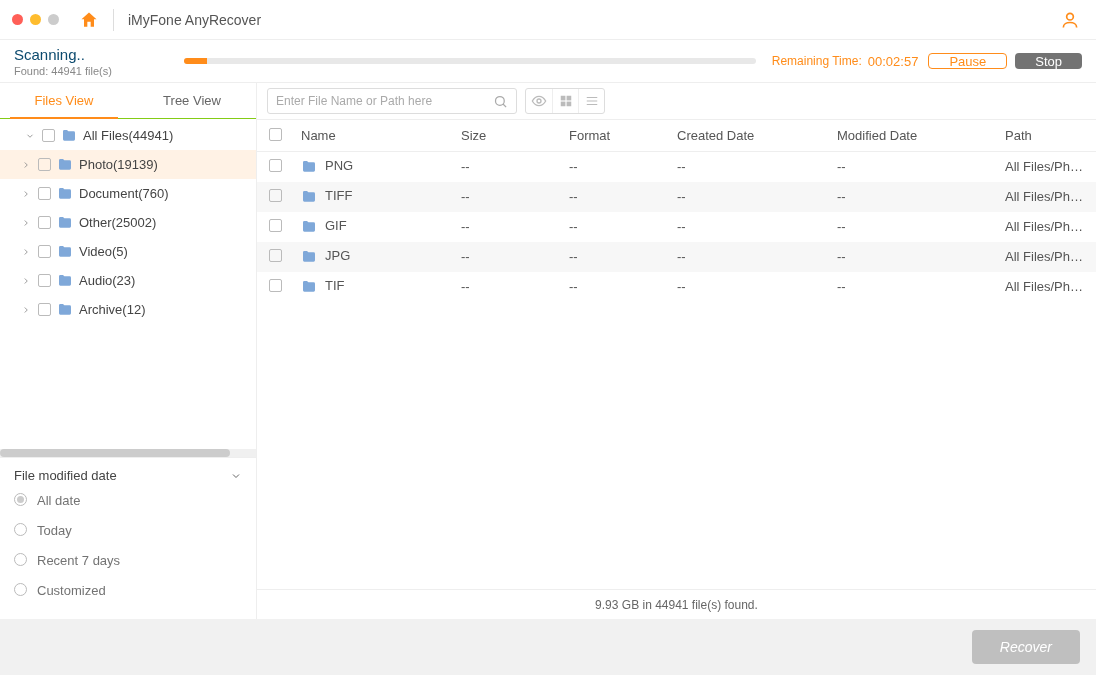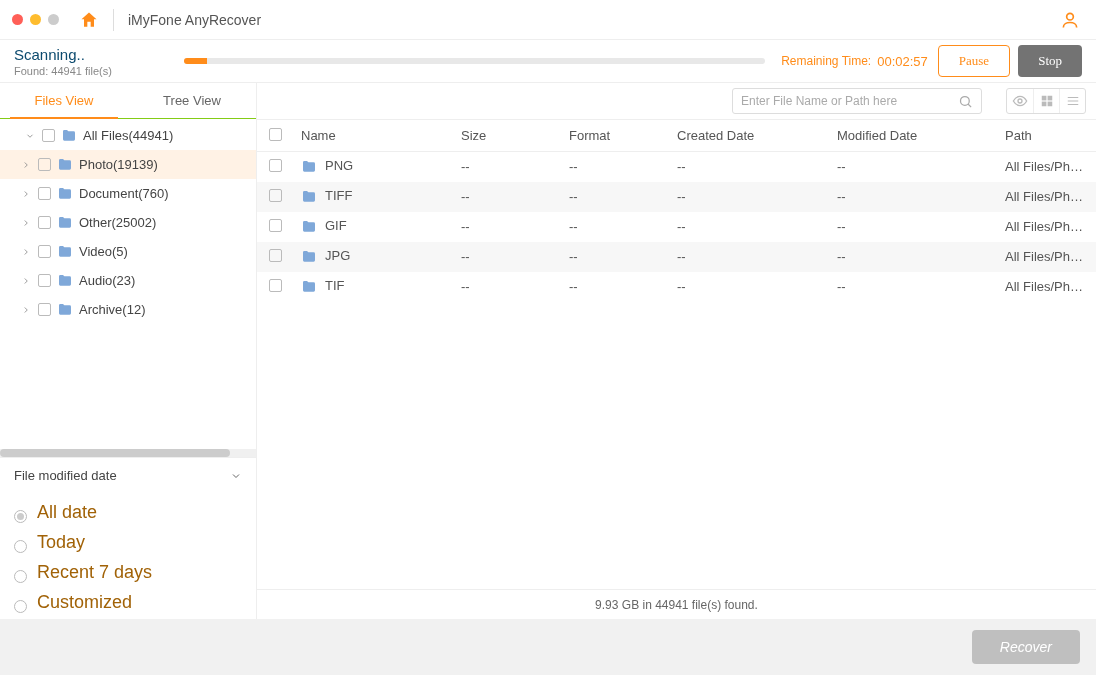--- a/index.html
+++ b/index.html
@@ -19,21 +19,21 @@
 
 
 .progress-row { height: 42px; display: flex; align-items: center; padding: 0 14px; }
 .progress-left { display: flex; flex-direction: column; width: 160px; }
 .status-text { font-size: 15px; color: #0c4a6e; }
 .found-text { font-size: 11px; color: #888; margin-top: 2px; }
 .progress-bar { flex: 1; height: 6px; background: #e8e8e8; border-radius: 3px; position: relative; overflow: hidden; margin: 0 10px; }
 .progress-fill { position: absolute; left: 0; top: 0; bottom: 0; width: 4%; background: #ff8c1a; }
 .remaining-label { color: #ff8c1a; font-size: 12px; margin-left: 6px; }
 .remaining-time { color: #ff8c1a; font-size: 13px; margin-left: 6px; margin-right: 10px; }
-.btn { height: 32px; padding: 0 20px; border-radius: 4px; font-size: 13px; cursor: pointer; display: inline-flex; align-items: center; justify-content: center; border: none; font-family: Liberation Serif, serif; }
+.btn { height: 16px; padding: 0 20px; border-radius: 4px; font-size: 13px; cursor: pointer; display: inline-flex; align-items: center; justify-content: center; border: none; }
 .btn-outline { border: 1px solid #ff8c1a; color: #ff8c1a; background: #fff; margin-right: 8px; }
 .btn-primary { background: #737373; color: #fff; }
 
 
 .main { flex: 1; display: flex; border-top: 1px solid #eee; min-height: 0; }
 
 
 .sidebar { width: 257px; border-right: 1px solid #eee; display: flex; flex-direction: column; }
 .tabs { display: flex; height: 36px; border-bottom: 1px solid #84cc16; }
 .tab { flex: 1; display: flex; align-items: center; justify-content: center; font-size: 13px; color: #666; cursor: pointer; position: relative; }
@@ -45,27 +45,27 @@
 .tree-item.level1 { padding-left: 20px; }
 .tree-arrow { width: 12px; color: #888; font-size: 12px; display: inline-flex; justify-content: center; }
 .tree-checkbox { width: 13px; height: 13px; border: 1px solid #bbb; border-radius: 2px; margin: 0 6px; }
 .folder-icon { color: #7fa8d9; margin-right: 6px; display: inline-flex; }
 .sidebar-scroll { height: 8px; background: #f0f0f0; position: relative; }
 .sidebar-scroll-thumb { position: absolute; left: 0; top: 0; bottom: 0; width: 90%; background: #ccc; border-radius: 4px; }
 
 
 .filter-panel { border-top: 1px solid #eee; padding: 10px 14px 6px; }
 .filter-header { display: flex; align-items: center; justify-content: space-between; font-size: 13px; color: #444; cursor: pointer; margin-bottom: 10px; }
-.filter-option { display: flex; align-items: flex-end; height: 30px; font-size: 18px; color: #a16207; cursor: pointer; }
+.filter-option { display: flex; align-items: flex-start; height: 30px; font-size: 13px; color: #737373; cursor: pointer; }
 .radio { width: 13px; height: 13px; border: 1px solid #bbb; border-radius: 50%; margin-right: 10px; position: relative; }
 .radio.checked::after { content: ''; position: absolute; left: 2px; top: 2px; right: 2px; bottom: 2px; border-radius: 50%; background: #ccc; }
 
 
 .content { flex: 1; display: flex; flex-direction: column; min-width: 0; }
-.toolbar { height: 36px; display: flex; align-items: center; justify-content: flex-end; padding: 0 10px; gap: 24px; }
+.toolbar { height: 36px; display: flex; align-items: center; padding: 0 10px; gap: 8px; }
 .search-box { width: 250px; height: 26px; border: 1px solid #ddd; border-radius: 3px; display: flex; align-items: center; padding: 0 8px; color: #aaa; }
 .search-box input { flex: 1; border: none; outline: none; font-size: 12px; color: #555; }
 .search-box input::placeholder { color: #aaa; }
 .view-toggles { display: flex; height: 26px; border: 1px solid #ddd; border-radius: 3px; overflow: hidden; }
 .view-toggle { width: 26px; display: flex; align-items: center; justify-content: center; color: #bbb; cursor: pointer; }
 .view-toggle + .view-toggle { border-left: 1px solid #eee; }
 
 
 .table-wrap { flex: 1; overflow: auto; }
 table { width: 100%; border-collapse: collapse; table-layout: fixed; }

